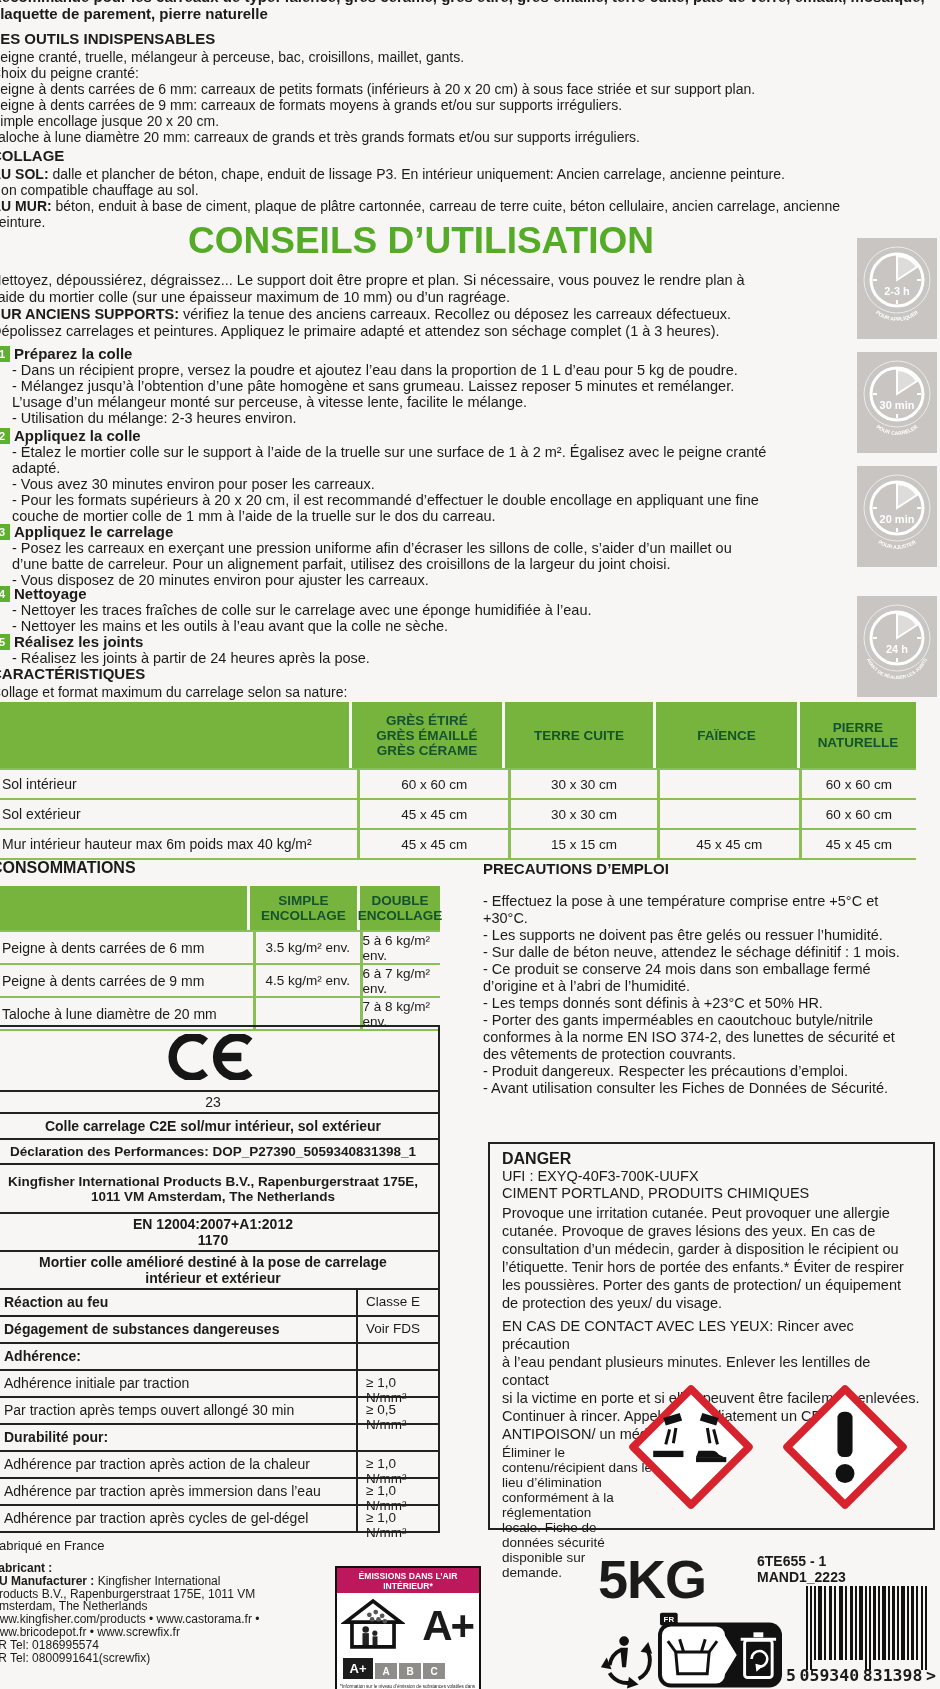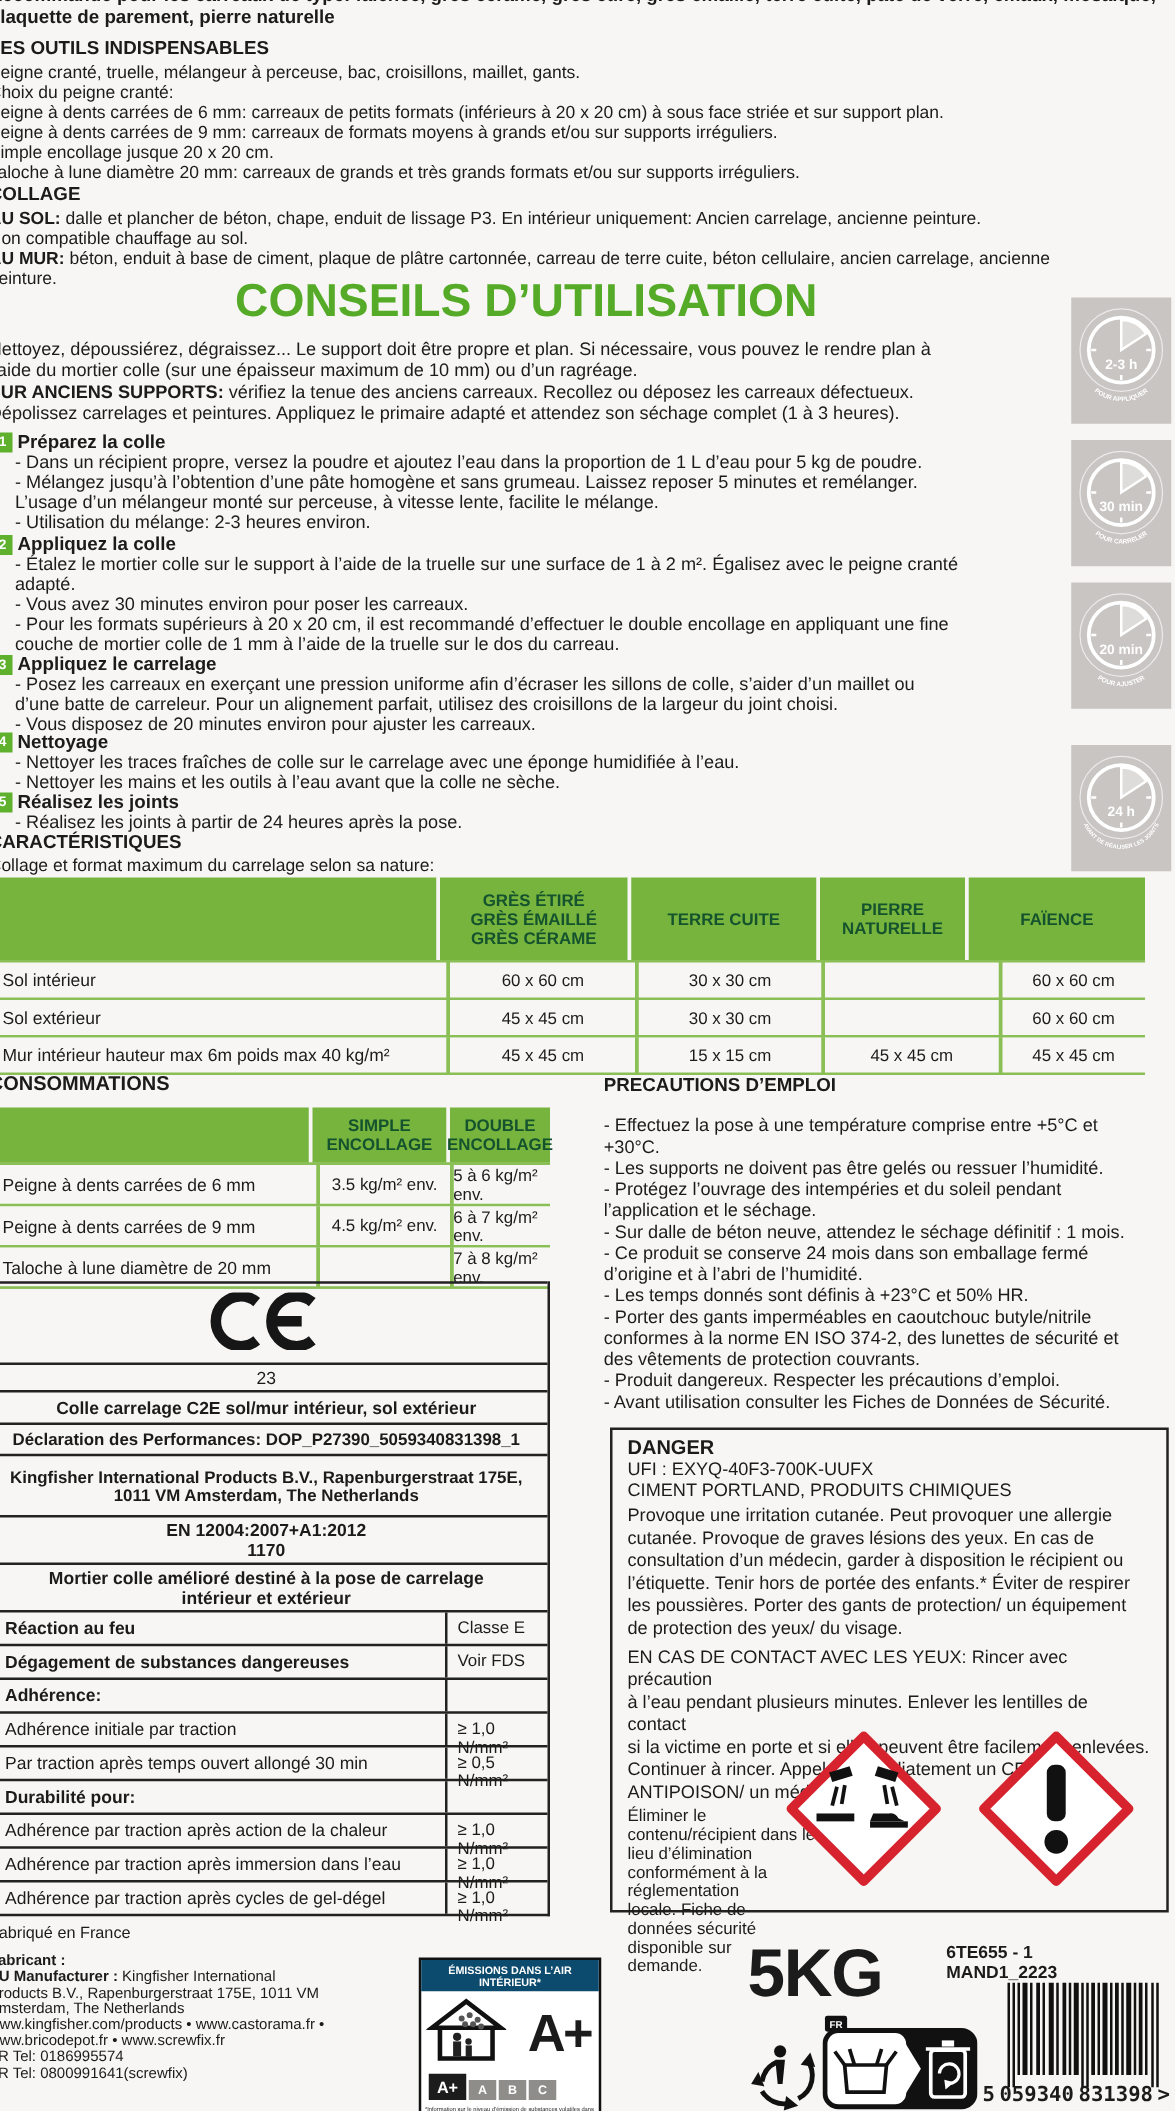--- a/index.html
+++ b/index.html
@@ -37,21 +37,21 @@
   .prow .pl{flex:1;padding:4px 4px 0 16px;font-size:14px}
   .prow .pv{width:82px;border-left:2px solid #222;padding:4px 0 0 8px;font-size:13.5px;box-sizing:border-box}
   
   #precautions{left:483px;top:860px;width:457px;font-size:14.5px;line-height:17px}
   #danger-box{left:488px;top:1142px;width:447px;height:388px;border:2.5px solid #222;box-sizing:border-box;
      padding:6px 12px;font-size:14.5px;line-height:18px}
   .ghs{position:absolute;width:126px;height:126px}
   
   .ft{font-size:12px;line-height:12.8px}
   #emissions{left:335px;top:1566px;width:146px;border:2px solid #111;box-sizing:border-box;background:#fff}
-  #emissions .ehead{background:#0c4a6e;color:#fff;font-weight:bold;font-size:8.6px;text-align:center;padding:3px 0 2px}
+  #emissions .ehead{background:#be185d;color:#fff;font-weight:bold;font-size:8.6px;text-align:center;padding:3px 0 2px}
   #emissions .ebody{display:flex;align-items:center;justify-content:space-between;padding:3px 6px 2px 4px}
   #emissions .bigA{font-size:42px;font-weight:bold;letter-spacing:-2px}
   #emissions .scale{display:flex;align-items:flex-end;gap:2px;padding:0 4px 3px 6px}
   #emissions .scA{background:#1c1c1c;color:#fff;font-weight:bold;font-size:13px;width:30px;height:21px;
       display:flex;align-items:center;justify-content:center}
   #emissions .sc{background:#8f8d8a;color:#fff;font-weight:bold;font-size:10px;width:22px;height:16px;
       display:flex;align-items:center;justify-content:center}
   #emissions .efoot{font-size:4.6px;line-height:5.4px;padding:2px 3px;color:#222}
   #weight{left:598px;top:1548px;font-size:54px;font-weight:bold;letter-spacing:-1px}
   #codes{left:757px;top:1553px;font-size:14px;font-weight:bold;line-height:16px}
@@ -200,23 +200,23 @@
   <div class="stitle">CARACTÉRISTIQUES</div>
   <div>Collage et format maximum du carrelage selon sa nature:</div>
 </div>
 <div class="abs gtable" style="top:702px;width:928px">
   <div class="ghead" style="height:66px">
     <div class="hc" style="width:361px"></div>
     <div class="hc" style="width:150px">GRÈS ÉTIRÉ
 GRÈS ÉMAILLÉ
 GRÈS CÉRAME</div>
     <div class="hc" style="width:148px">TERRE CUITE</div>
+    <div class="hc" style="width:141px">FAÏENCE</div>
     <div class="hc" style="width:116px">PIERRE
 NATURELLE</div>
-    <div class="hc" style="width:141px">FAÏENCE</div>
   </div>
   <div class="grow first" style="height:28px">
     <div class="c lab" style="width:361px">Sol intérieur</div>
     <div class="c val" style="width:150px">60 x 60 cm</div>
     <div class="c val" style="width:148px">30 x 30 cm</div>
     <div class="c val" style="width:141px"></div>
     <div class="c val" style="width:116px">60 x 60 cm</div>
   </div>
   <div class="grow" style="height:28px">
     <div class="c lab" style="width:361px">Sol extérieur</div>
@@ -260,22 +260,20 @@
     <div class="c val" style="width:107px"></div>
     <div class="c val" style="width:80px">7 à 8 kg/m² env.</div>
   </div>
 </div>
 
 <div class="abs" id="precautions">
   <div class="b" style="font-size:15px;margin-bottom:16px">PRECAUTIONS D’EMPLOI</div>
   <div class="pre">- Effectuez la pose à une température comprise entre +5°C et
 +30°C.</div>
   <div class="pre">- Les supports ne doivent pas être gelés ou ressuer l’humidité.</div>
-  <div class="pre">- Protégez l’ouvrage des intempéries et du soleil pendant
-l’application et le séchage.</div>
   <div class="pre">- Sur dalle de béton neuve, attendez le séchage définitif : 1 mois.</div>
   <div class="pre">- Ce produit se conserve 24 mois dans son emballage fermé
 d’origine et à l’abri de l’humidité.</div>
   <div class="pre">- Les temps donnés sont définis à +23°C et 50% HR.</div>
   <div class="pre">- Porter des gants imperméables en caoutchouc butyle/nitrile
 conformes à la norme EN ISO 374-2, des lunettes de sécurité et
 des vêtements de protection couvrants.</div>
   <div class="pre">- Produit dangereux. Respecter les précautions d’emploi.</div>
   <div class="pre">- Avant utilisation consulter les Fiches de Données de Sécurité.</div>
 </div>

